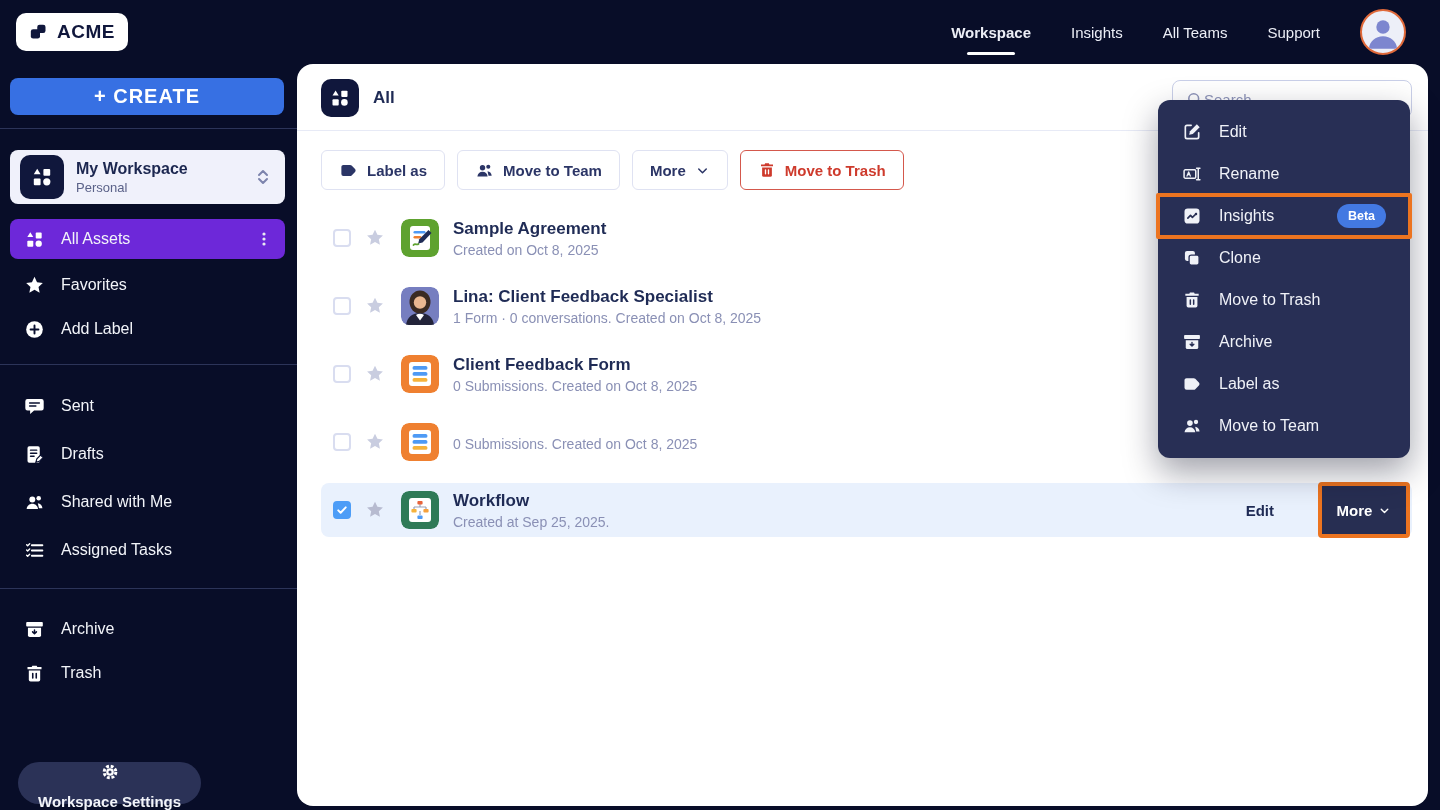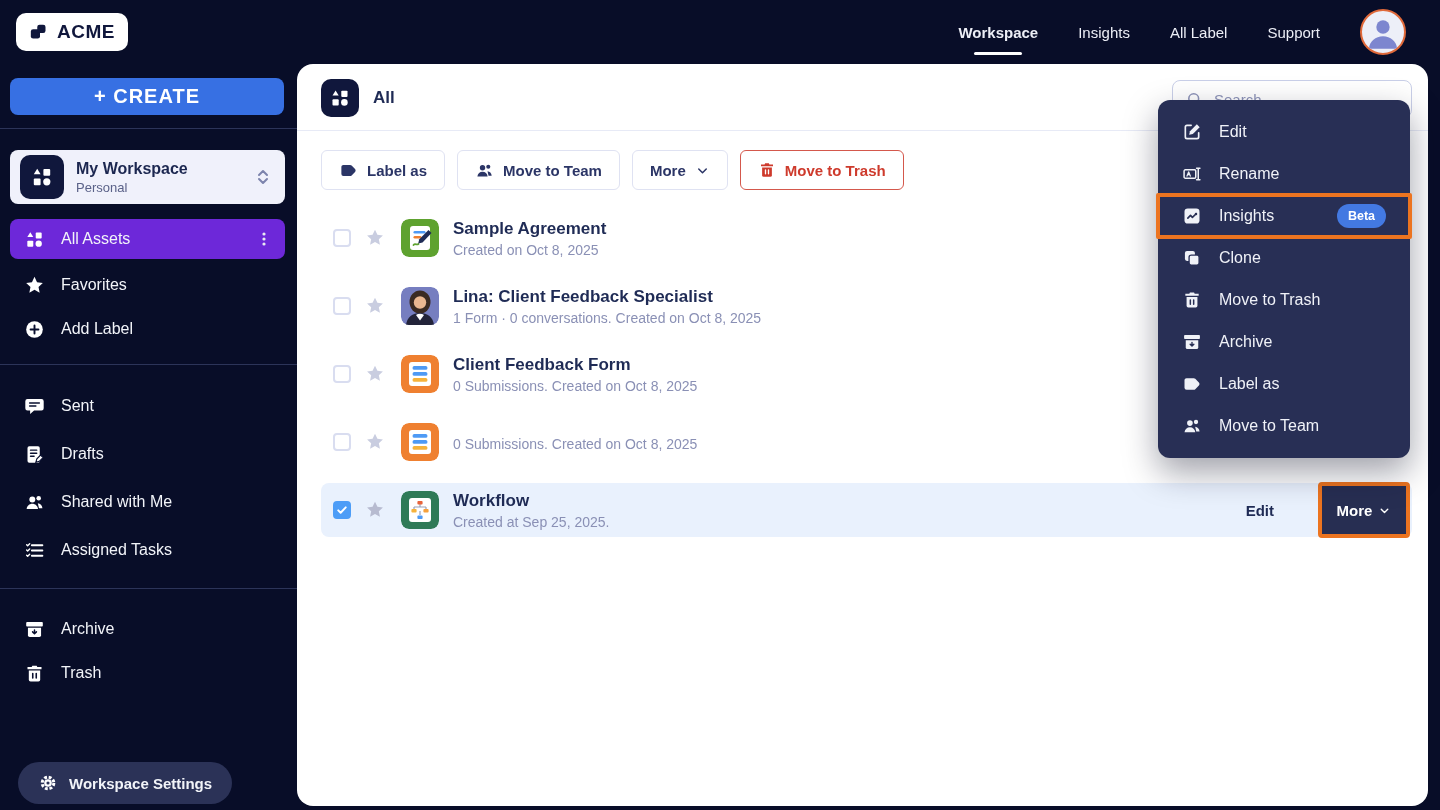--- a/index.html
+++ b/index.html
@@ -29,28 +29,28 @@
   .ws-card { position:absolute; left:10px; top:86px; width:275px; height:54px; background:#f0f1fb; border-radius:8px; display:flex; align-items:center; padding:0 14px 0 10px; cursor:pointer; }
   .ws-icon { width:44px; height:44px; background:#10173c; border-radius:10px; display:flex; align-items:center; justify-content:center; }
   .ws-texts { margin-left:12px; }
   .ws-name { color:#1c2750; font-weight:700; font-size:16px; }
   .ws-type { color:#5a6188; font-size:13px; margin-top:2px; }
   .ws-chevron { margin-left:auto; color:#7d84ad; }
 
   .side-item { position:absolute; left:10px; width:275px; height:40px; display:flex; align-items:center; gap:16px; padding:0 14px; color:#f2f4f9; font-size:16px; border-radius:8px; cursor:pointer; }
   .side-item.active { background:#6d28d9; }
   .side-item .kebab { margin-left:auto; }
-  .settings-pill { position:absolute; left:18px; bottom:6px; height:42px; background:#2b3257; border:none; border-radius:21px; color:#f2f4f9; font-size:15px; font-weight:700; display:flex; align-items:center; gap:11px; padding:0 20px; cursor:pointer; font-family:inherit; }
+  .settings-pill { position:absolute; left:18px; bottom:6px; height:42px; background:#2b3257; border:none; border-radius:21px; color:#f2f4f9; font-size:15px; font-weight:700; display:flex; align-items:center; gap:11px; padding:0 20px; cursor:pointer; font-family:inherit;flex-direction:column; }
 
   
   .main { position:absolute; left:297px; top:64px; width:1131px; height:742px; background:#ffffff; border-radius:16px; --icon-bg:#ffffff; }
   .main-header-icon { position:absolute; left:24px; top:15px; width:38px; height:38px; background:#10173c; border-radius:10px; display:flex; align-items:center; justify-content:center; }
   .main-title { position:absolute; left:76px; top:24px; font-size:17px; font-weight:700; color:#1f2b55; }
   .header-divider { position:absolute; left:0; right:0; top:66px; height:1px; background:#e7eaf6; }
-  .search-box { position:absolute; right:16px; top:16px; width:240px; height:38px; border:1.5px solid #c9cfe8; border-radius:8px; display:flex; align-items:center; gap:10px; padding:0 12px; color:#8d93b8; }
+  .search-box { position:absolute; right:16px; top:16px; width:240px; height:38px; border:1.5px solid #c9cfe8; border-radius:8px; display:flex; align-items:center; padding:0 12px; color:#8d93b8; }
   .search-box input { border:none; outline:none; flex:1; font-size:15px; font-family:inherit; color:#3c456e; background:transparent; }
   .search-box input::placeholder { color:#8d93b8; }
 
   .toolbar { position:absolute; left:24px; top:86px; display:flex; gap:12px; }
   .tb-btn { height:40px; background:#ffffff; border:1px solid #dfe2f2; border-radius:6px; display:flex; align-items:center; gap:9px; padding:0 17px; font-size:15px; font-weight:700; color:#2b3566; cursor:pointer; font-family:inherit; --icon-bg:#ffffff; }
   .tb-btn.danger { color:#ce3a2c; border-color:#d4584c; }
 
   
   .asset-list { position:absolute; left:24px; top:147px; right:16px; }
   .asset-row { height:54px; margin-bottom:14px; display:flex; align-items:center; border-radius:8px; padding:0 2px 0 12px; }
@@ -80,21 +80,21 @@
       <svg width="22" height="22" viewBox="0 0 24 24">
           <rect x="2" y="9" width="10" height="10" rx="2.5" fill="#10173c"></rect>
           <rect x="9" y="4" width="9" height="9" rx="2.5" fill="#10173c"></rect>
         </svg>
     </span>
     <span class="logo-text">ACME</span>
   </div>
   <div class="top-nav">
     <div class="nav-item active"><span>Workspace</span><div class="nav-underline"></div></div>
     <div class="nav-item"><span>Insights</span></div>
-    <div class="nav-item"><span>All Label</span></div>
+    <div class="nav-item"><span>All Teams</span></div>
     <div class="nav-item"><span>Support</span></div>
     <div class="avatar">
       <svg width="40" height="40" viewBox="0 0 24 24">
           <circle cx="12" cy="9" r="4" fill="#7d86cf"></circle>
           <path d="M3.5 22c.5-4.6 4-7.5 8.5-7.5s8 2.9 8.5 7.5z" fill="#7d86cf"></path>
         </svg>
     </div>
   </div>
 </div>
 

